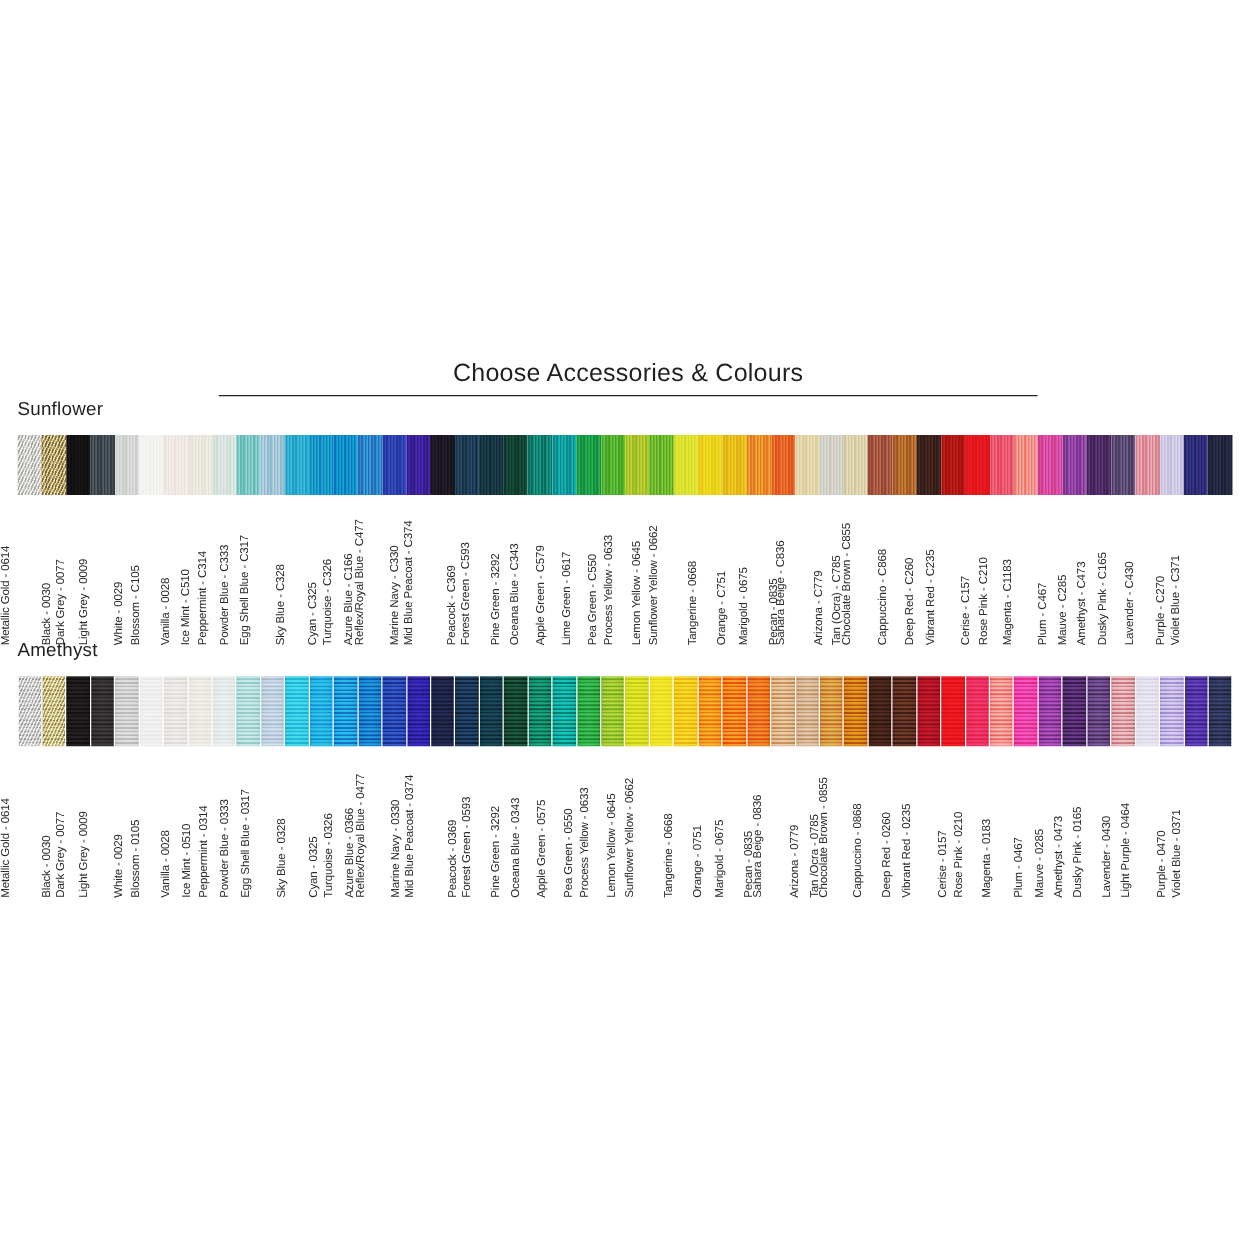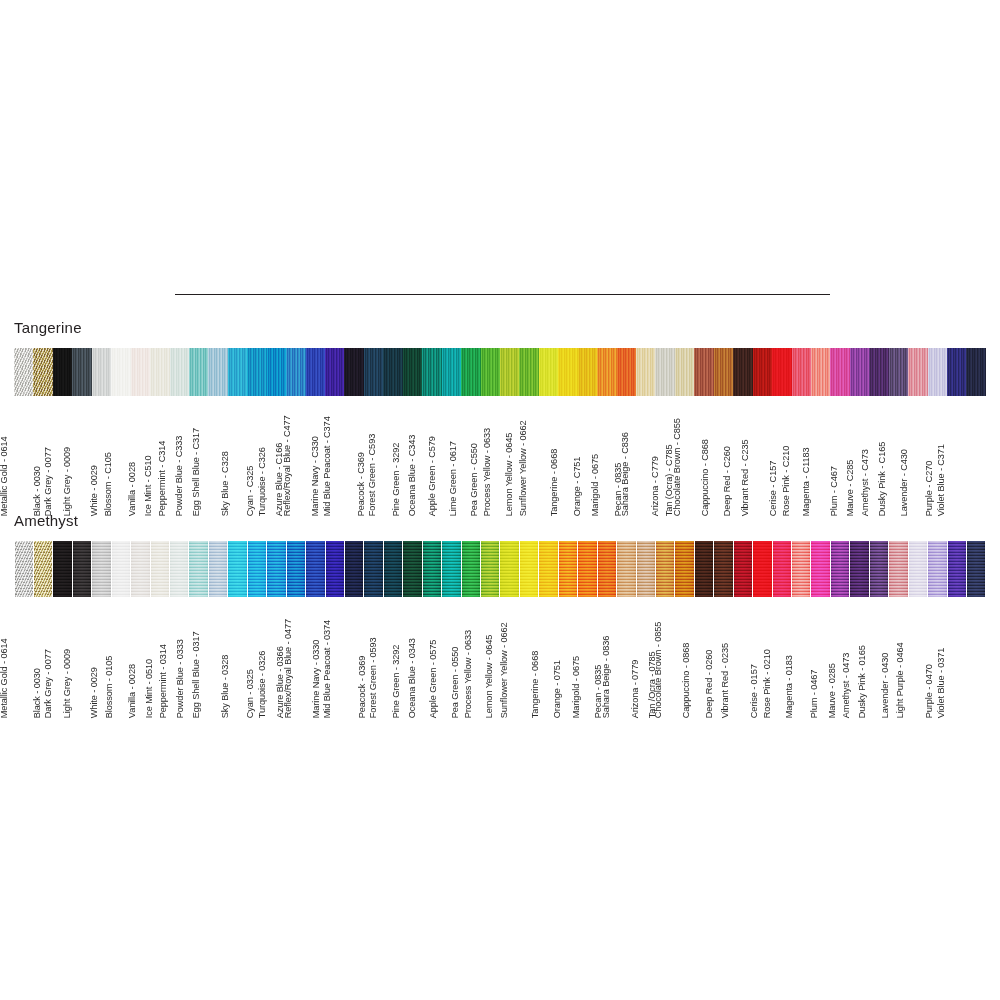--- a/index.html
+++ b/index.html
@@ -118,24 +118,25 @@
     font-family:"Liberation Sans", sans-serif;
     letter-spacing:-0.1px;
   }
 </style>
 </head>
 <body>
 
 <div class="page">
 
   <div class="title-block">
+    <div class="title">Choose Accessories &amp; Colours</div>
     <div class="title-rule"></div>
   </div>
 
-  <div class="section-heading" id="heading-elastics">Tangerine</div>
+  <div class="section-heading" id="heading-elastics">Sunflower</div>
   <div class="strip" id="strip-elastics">
       <div class="swatch elastic metallic" title="Metallic Silver - 0613" style="background: rgb(227, 226, 222);"></div>
       <div class="swatch elastic metallic" title="Metallic Gold - 0614" style="background: rgb(183, 154, 74);"></div>
       <div class="swatch elastic" title="Black - 0030" style="background: rgb(19, 19, 19);"></div>
       <div class="swatch elastic" title="Dark Grey - 0077" style="background: rgb(63, 72, 80);"></div>
       <div class="swatch elastic" title="Light Grey - 0009" style="background: rgb(210, 212, 211);"></div>
       <div class="swatch elastic" title="White - 0029" style="background: rgb(242, 242, 238);"></div>
       <div class="swatch elastic" title="Blossom - C105" style="background: rgb(239, 230, 226);"></div>
       <div class="swatch elastic" title="Vanilla - 0028" style="background: rgb(233, 231, 221);"></div>
       <div class="swatch elastic" title="Ice Mint - C510" style="background: rgb(214, 226, 221);"></div>

